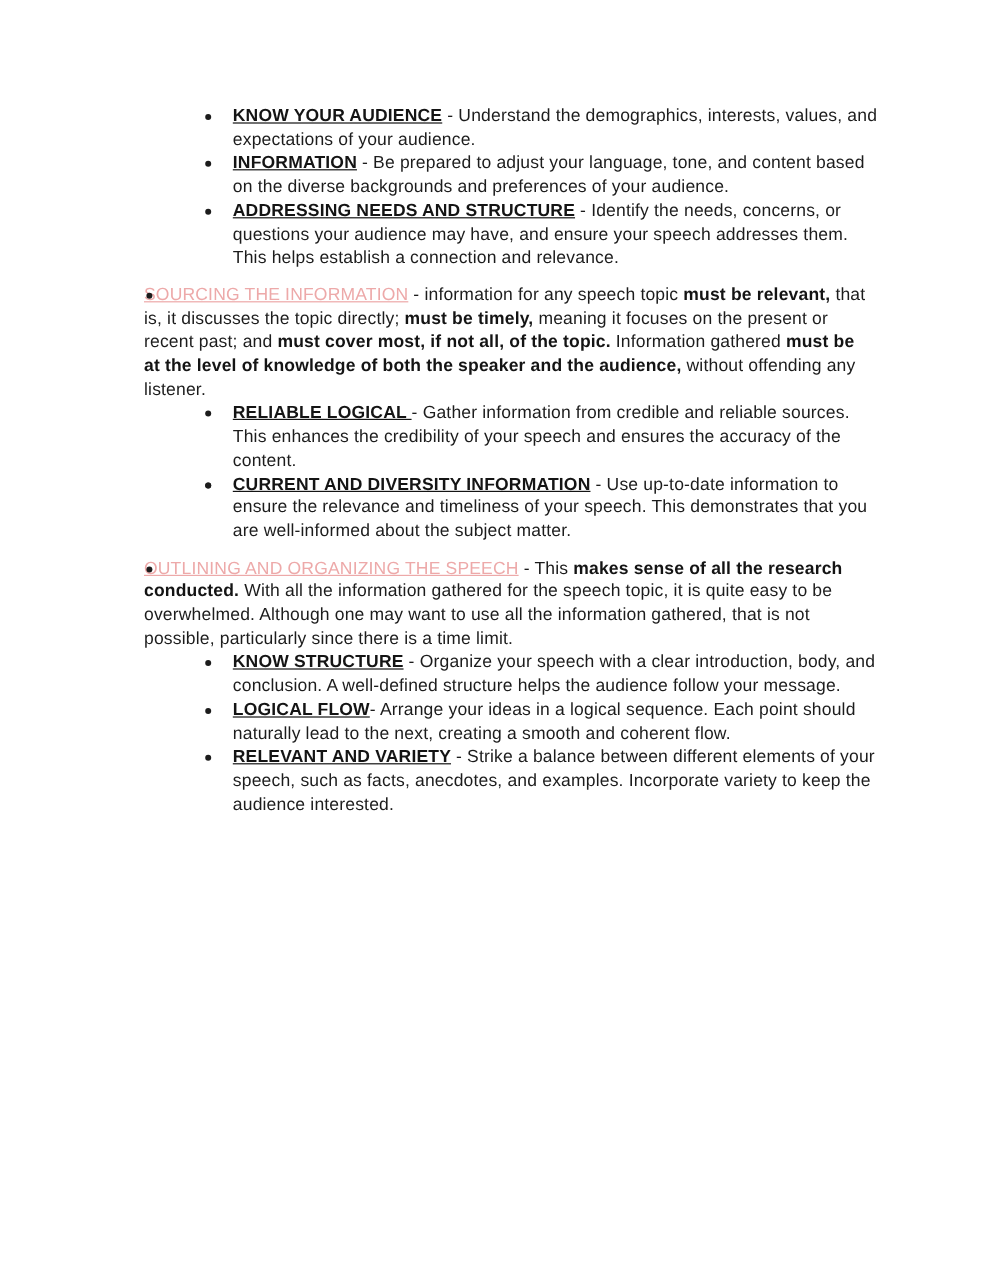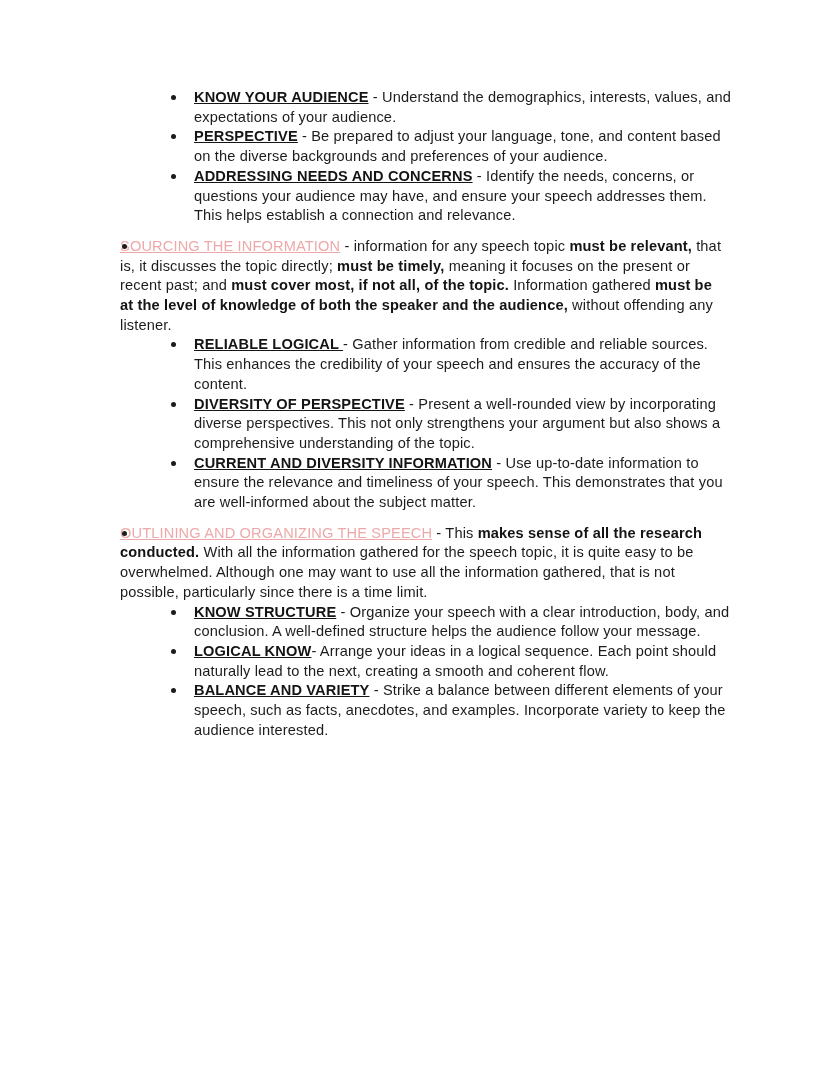--- a/index.html
+++ b/index.html
@@ -116,47 +116,46 @@
 
     <ul class="lvl2">
 
       <li class="item l2">
         <span class="bullet"></span>
         <div class="para"><span class="hd-dark">KNOW YOUR AUDIENCE</span><span> - </span><span>Understand the demographics, interests, values, and expectations of your audience.</span></div>
       </li>
 
       <li class="item l2">
         <span class="bullet"></span>
-        <div class="para"><span class="hd-dark">PERSPECTIVE</span><span> - </span><span>Be prepared to adjust your language, tone, and content based on the diverse backgrounds and preferences of your audience.</span></div>
+        <div class="para"><span class="hd-dark">INFORMATION</span><span> - </span><span>Be prepared to adjust your language, tone, and content based on the diverse backgrounds and preferences of your audience.</span></div>
       </li>
 
       <li class="item l2">
         <span class="bullet"></span>
-        <div class="para"><span class="hd-dark">ADDRESSING NEEDS AND CONCERNS</span><span> - </span><span>Identify the needs, concerns, or questions your audience may have, and ensure your speech addresses them. This helps establish a connection and relevance.</span></div>
+        <div class="para"><span class="hd-dark">ADDRESSING NEEDS AND STRUCTURE</span><span> - </span><span>Identify the needs, concerns, or questions your audience may have, and ensure your speech addresses them. This helps establish a connection and relevance.</span></div>
       </li>
     </ul>
 
     <div class="blockgap"></div>
 
     <ul class="lvl1">
       <li class="item l1">
         <span class="bullet"></span>
         <div class="para"><span class="hd-pink">SOURCING THE INFORMATION</span><span> - </span><span><span>information for any speech topic </span><span class="b">must be relevant,</span><span> that is, it discusses the topic directly; </span><span class="b">must be timely,</span><span> meaning it focuses on the present or recent past; and </span><span class="b">must cover most, if not all, of the topic.</span><span> Information gathered </span><span class="b">must be at the level of knowledge of both the speaker and the audience,</span><span> without offending any listener.</span></span></div>
       </li>
     </ul>
 
     <ul class="lvl2">
       <li class="item l2">
         <span class="bullet"></span>
         <div class="para"><span class="hd-dark">RELIABLE LOGICAL </span><span>- </span><span>Gather information from credible and reliable sources. This enhances the credibility of your speech and ensures the accuracy of the content.</span></div>
       </li>
 
       <li class="item l2">
         <span class="bullet"></span>
-        <div class="para"><span class="hd-dark">DIVERSITY OF PERSPECTIVE</span><span> - </span><span>Present a well-rounded view by incorporating diverse perspectives. This not only strengthens your argument but also shows a comprehensive understanding of the topic.</span></div>
       </li>
 
       <li class="item l2">
         <span class="bullet"></span>
         <div class="para"><span class="hd-dark">CURRENT AND DIVERSITY INFORMATION</span><span> - </span><span>Use up-to-date information to ensure the relevance and timeliness of your speech. This demonstrates that you are well-informed about the subject matter.</span></div>
       </li>
     </ul>
 
     <div class="blockgap"></div>
 
@@ -168,24 +167,24 @@
     </ul>
 
     <ul class="lvl2">
       <li class="item l2">
         <span class="bullet"></span>
         <div class="para"><span class="hd-dark">KNOW STRUCTURE</span><span> - </span><span>Organize your speech with a clear introduction, body, and conclusion. A well-defined structure helps the audience follow your message.</span></div>
       </li>
 
       <li class="item l2">
         <span class="bullet"></span>
-        <div class="para"><span class="hd-dark">LOGICAL KNOW</span><span>- </span><span>Arrange your ideas in a logical sequence. Each point should naturally lead to the next, creating a smooth and coherent flow.</span></div>
+        <div class="para"><span class="hd-dark">LOGICAL FLOW</span><span>- </span><span>Arrange your ideas in a logical sequence. Each point should naturally lead to the next, creating a smooth and coherent flow.</span></div>
       </li>
 
 
       <li class="item l2">
         <span class="bullet"></span>
-        <div class="para"><span class="hd-dark">BALANCE AND VARIETY</span><span> - </span><span>Strike a balance between different elements of your speech, such as facts, anecdotes, and examples. Incorporate variety to keep the audience interested.</span></div>
+        <div class="para"><span class="hd-dark">RELEVANT AND VARIETY</span><span> - </span><span>Strike a balance between different elements of your speech, such as facts, anecdotes, and examples. Incorporate variety to keep the audience interested.</span></div>
       </li>
     </ul>
 
   </div>
 </div>
 
 </body></html>

